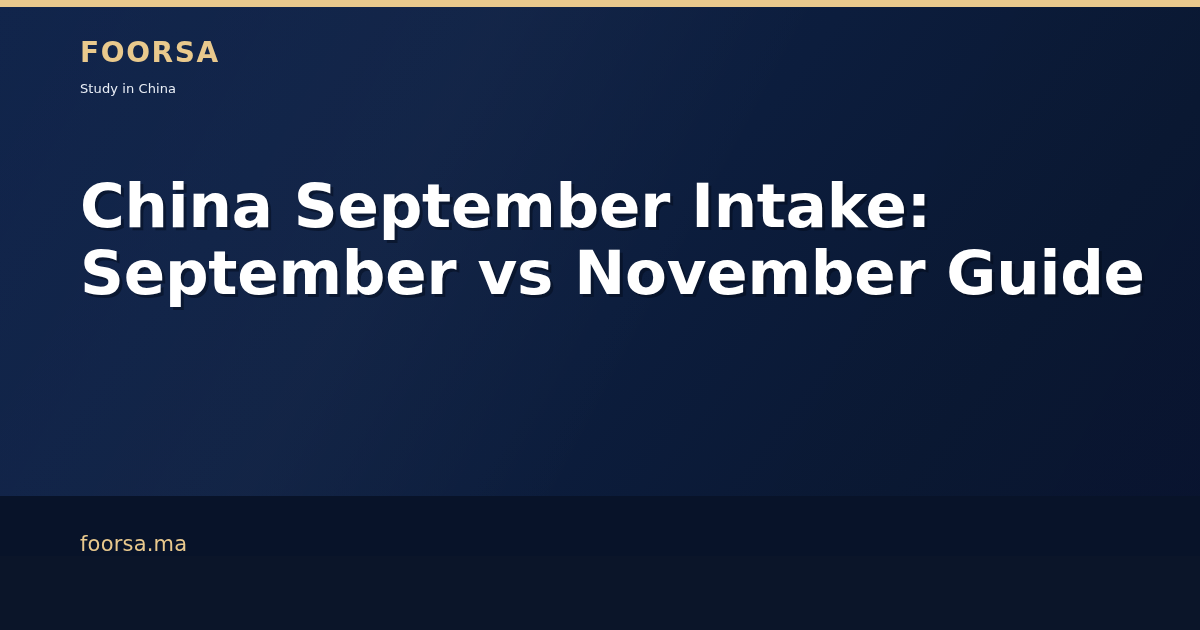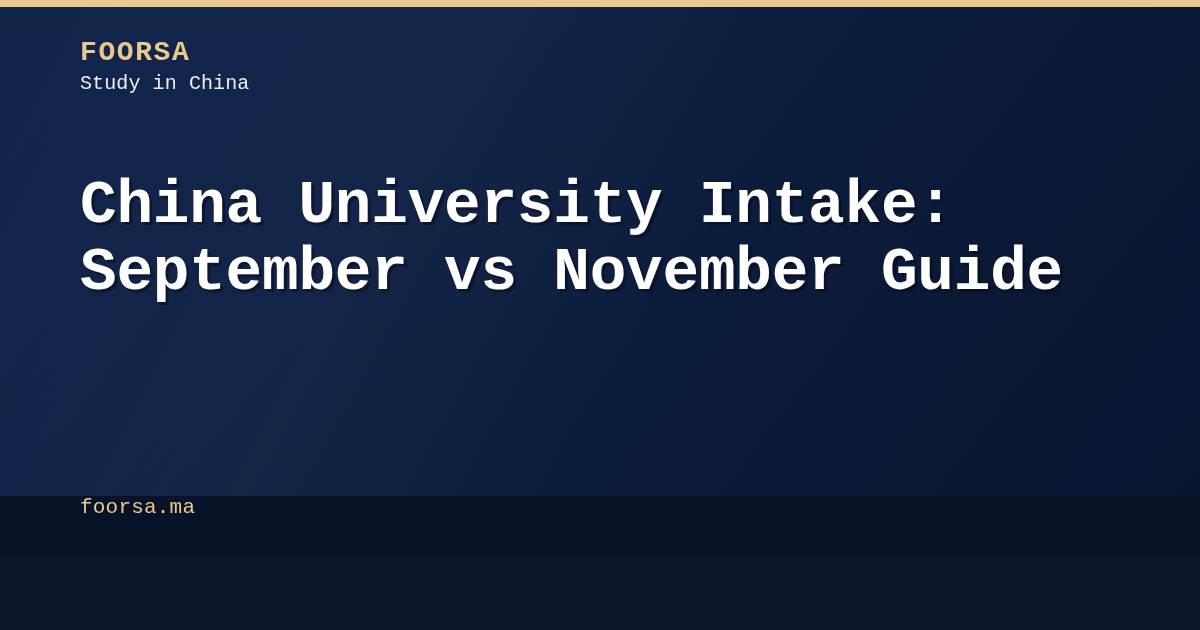--- a/index.html
+++ b/index.html
@@ -13,21 +13,20 @@
   }
 
   .card {
     position: relative;
     width: 1200px;
     height: 556px;
     overflow: hidden;
     background: #0c1e3e;
     background-image:
       linear-gradient(128deg, #0e2249 0%, #0d2045 24%, #0c1d3d 52%, #0a1833 78%, #091430 100%);
-    font-family: Liberation Mono, monospace;
   }
 
   
   .card::after {
     content: "";
     position: absolute;
     inset: 0;
     background:
       linear-gradient(118deg,
         rgba(255,255,255,0.012) 0%,
@@ -58,28 +57,27 @@
     font-size: 28px;
     font-weight: bold;
     color: #e9c98d;
     letter-spacing: 1.6px;
     line-height: 1.05;
     margin: 0;
     white-space: nowrap;
   }
 
   .brand-tagline {
-    font-size: 20px;
+    font-size: 13px;
     font-weight: normal;
     color: #e9eef6;
     letter-spacing: 0.1px;
     line-height: 1.2;
-    margin: 5px 0 0 0;
+    margin: 14px 0 0 0;
     white-space: nowrap;
-    text-align: right;
   }
 
   .headline {
     position: absolute;
     left: 80px;
     top: 172px;
     width: 1040px;
     margin: 0;
     font-size: 61px;
     font-weight: bold;
@@ -108,21 +106,21 @@
 
   .footer-band {
     position: absolute;
     left: 0;
     bottom: 0;
     width: 1200px;
     height: 60px;
     background: #081329;
     z-index: 6;
     display: flex;
-    align-items: flex-start;
+    align-items: flex-end;
   }
 
   .footer-url {
     margin-left: 80px;
     font-size: 21px;
     font-weight: normal;
     color: #e9c98d;
     letter-spacing: 0.2px;
     white-space: nowrap;
   }
@@ -133,21 +131,21 @@
 <div class="card">
 
   <div class="top-accent-bar"></div>
 
   <div class="brand-block">
     <div class="brand-name">FOORSA</div>
     <div class="brand-tagline">Study in China</div>
   </div>
 
   <h1 class="headline">
-    <span class="line">China University Intake:</span>
+    <span class="line">China September Intake:</span>
     <span class="line">September vs November Guide</span>
   </h1>
 
   <hr class="divider-rule">
 
   <div class="footer-band">
     <span class="footer-url">foorsa.ma</span>
   </div>
 
 </div>

